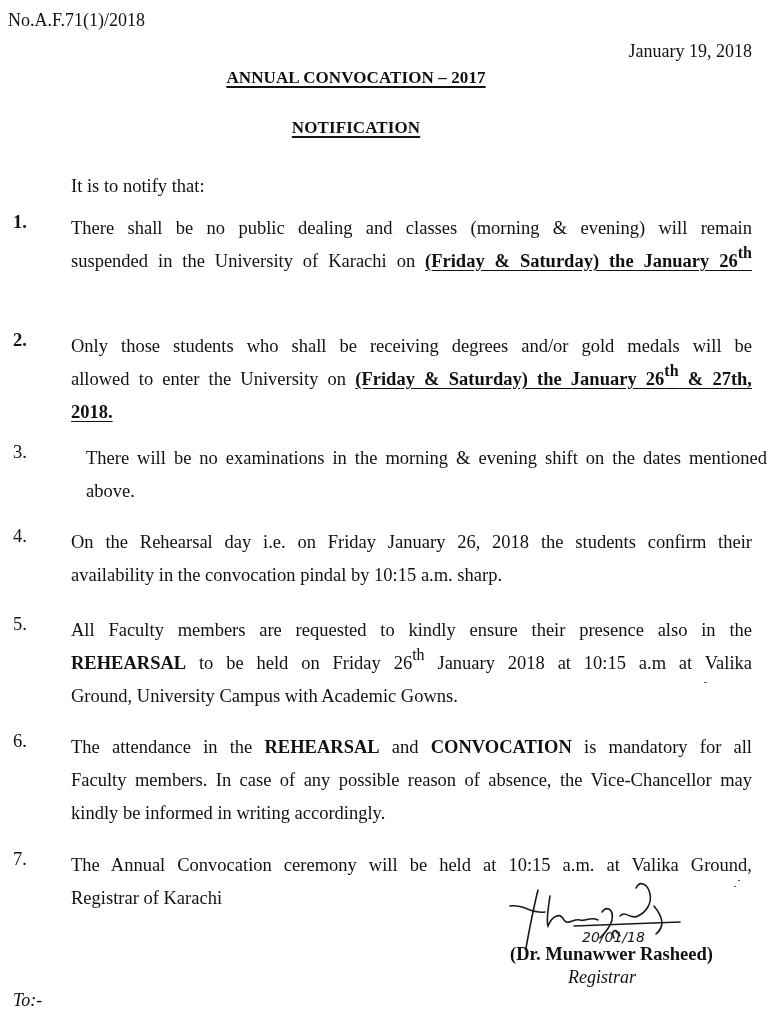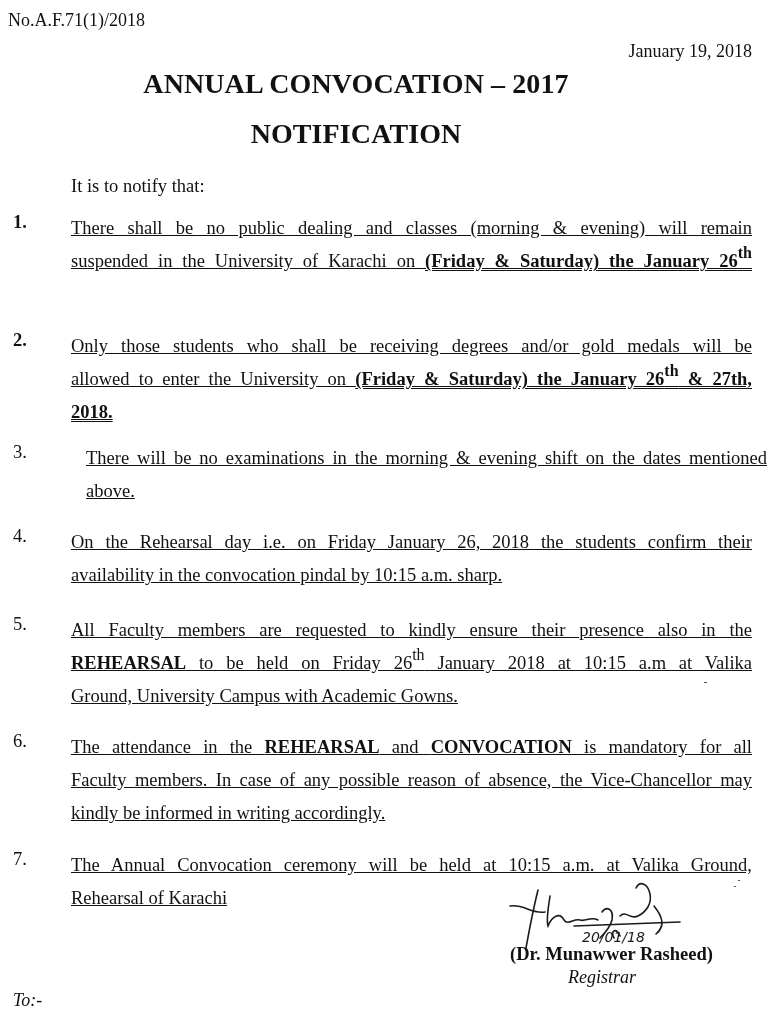--- a/index.html
+++ b/index.html
@@ -7,34 +7,34 @@
       width: 768px; height: 1012px; position: relative; overflow: hidden;
       font-family: "Liberation Serif", "DejaVu Serif", serif;
       color: #111111;
       font-size: 18.5px;
     }
     .abs { position: absolute; }
     .ref { left: 8px; top: 10px; font-size: 18px; }
     .date { right: 16px; top: 10px; font-size: 18px; margin-top: 31px; }
     .title {
       left: 0; width: 712px; text-align: center; font-weight: bold;
-      text-decoration-thickness: 2px; text-underline-offset: 3px;
-      font-size: 28px; letter-spacing: 0.1px;
+      text-decoration: underline; text-decoration-thickness: 2px; text-underline-offset: 3px;
+      font-size: 17px; letter-spacing: 0.1px;
     }
     .t1 { top: 68px; padding-left: 0; }
     .t2 { top: 118px; }
     .intro { left: 71px; top: 176px; }
     .item { position: absolute; left: 0; width: 768px; }
     .num { position: absolute; left: 13px; top: 0; }
     .num.bold { font-weight: bold; }
     .body {
       position: absolute; left: 71px; width: 681px; line-height: 33px;
       text-align: justify; text-align-last: left;
     }
-    .line { display: block; text-align: justify; text-align-last: justify; white-space: nowrap; text-decoration: underline; }
+    .line { display: block; text-align: justify; text-align-last: justify; white-space: nowrap; }
     .line.last { text-align-last: left; }
     .bu { font-weight: bold; text-decoration: underline; text-underline-offset: 3px; }
     .b { font-weight: bold; }
     sup { font-size: 16px; vertical-align: 9px; line-height: 0; }
     .sig-area { left: 480px; top: 880px; width: 280px; height: 110px; }
     .sig-name { left: 490px; top: 944px; font-weight: bold; font-size: 18.5px; margin-left: 20px; }
     .sig-role { left: 568px; top: 967px; font-style: italic; font-size: 18px; }
     .to { left: 13px; top: 990px; font-style: italic; font-size: 18px; }
     .speck { position: absolute; width: 3px; height: 1px; background: #555; }
   </style>
@@ -99,21 +99,21 @@
       <span class="line"><span>The attendance in the </span><span class="b">REHEARSAL</span><span> and </span><span class="b">CONVOCATION</span><span> is mandatory for all</span></span>
       <span class="line">Faculty members. In case of any possible reason of absence, the Vice-Chancellor may</span>
       <span class="line last">kindly be informed in writing accordingly.</span>
     </div>
   </div>
 
   <div class="item" style="top:849px;">
     <span class="num">7.</span>
     <div class="body" style="top:0;">
       <span class="line">The Annual Convocation ceremony will be held at 10:15 a.m. at Valika Ground,</span>
-      <span class="line last">Rehearsal of Karachi</span>
+      <span class="line last">Registrar of Karachi</span>
     </div>
   </div>
 
   <svg class="abs sig-area" viewBox="0 0 280 110" style="left:490px; top:876px;">
     <g fill="none" stroke="#1a1a1a" stroke-width="1.6" stroke-linecap="round">
       <path d="M20 30 C 35 28, 40 38, 55 36"></path>
       <path d="M48 14 C 44 30, 40 50, 36 72"></path>
       <path d="M60 20 C 58 34, 56 44, 58 50 C 62 40, 70 36, 74 44 C 78 50, 84 42, 90 44 C 96 46, 100 40, 108 44"></path>
       <path d="M112 36 C 116 30, 124 32, 122 44 C 120 52, 114 58, 110 62"></path>
       <path d="M130 40 C 136 34, 140 44, 148 40 C 156 36, 162 28, 160 18 C 158 8, 150 4, 146 12"></path>

